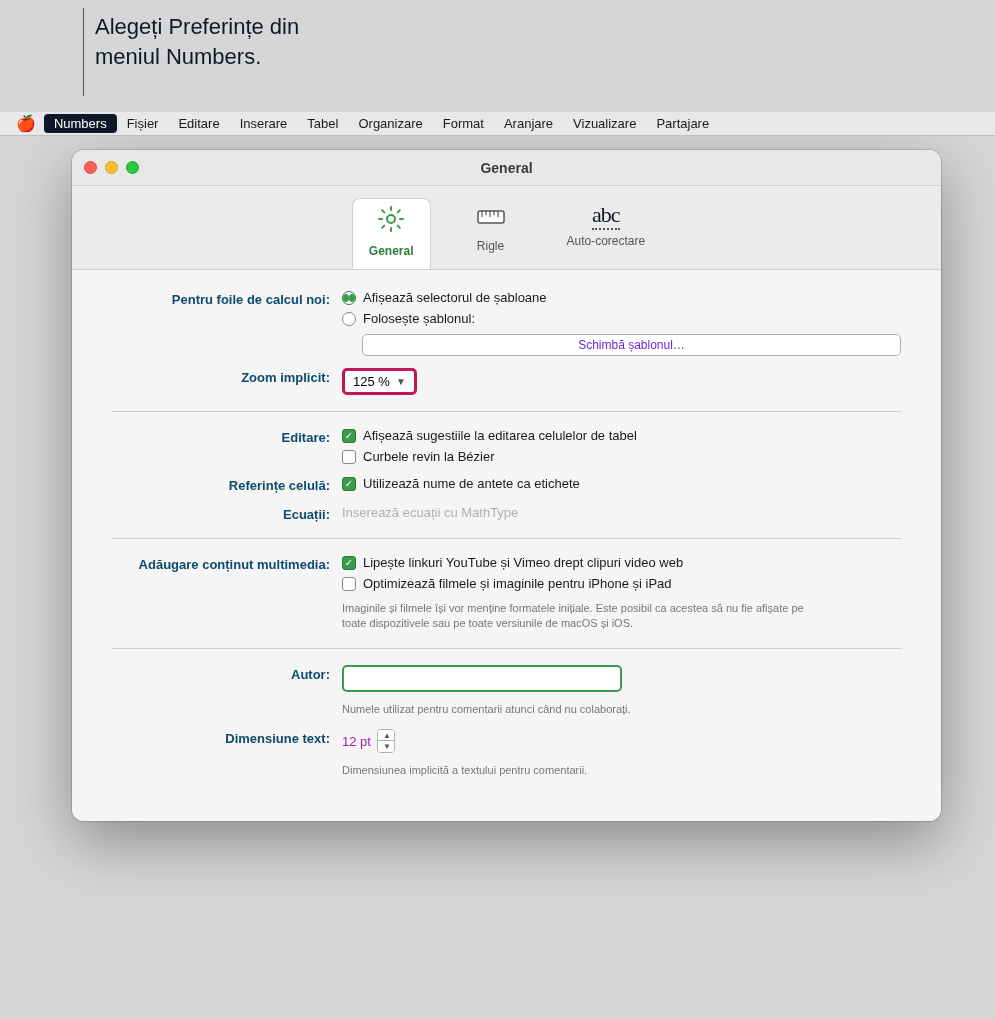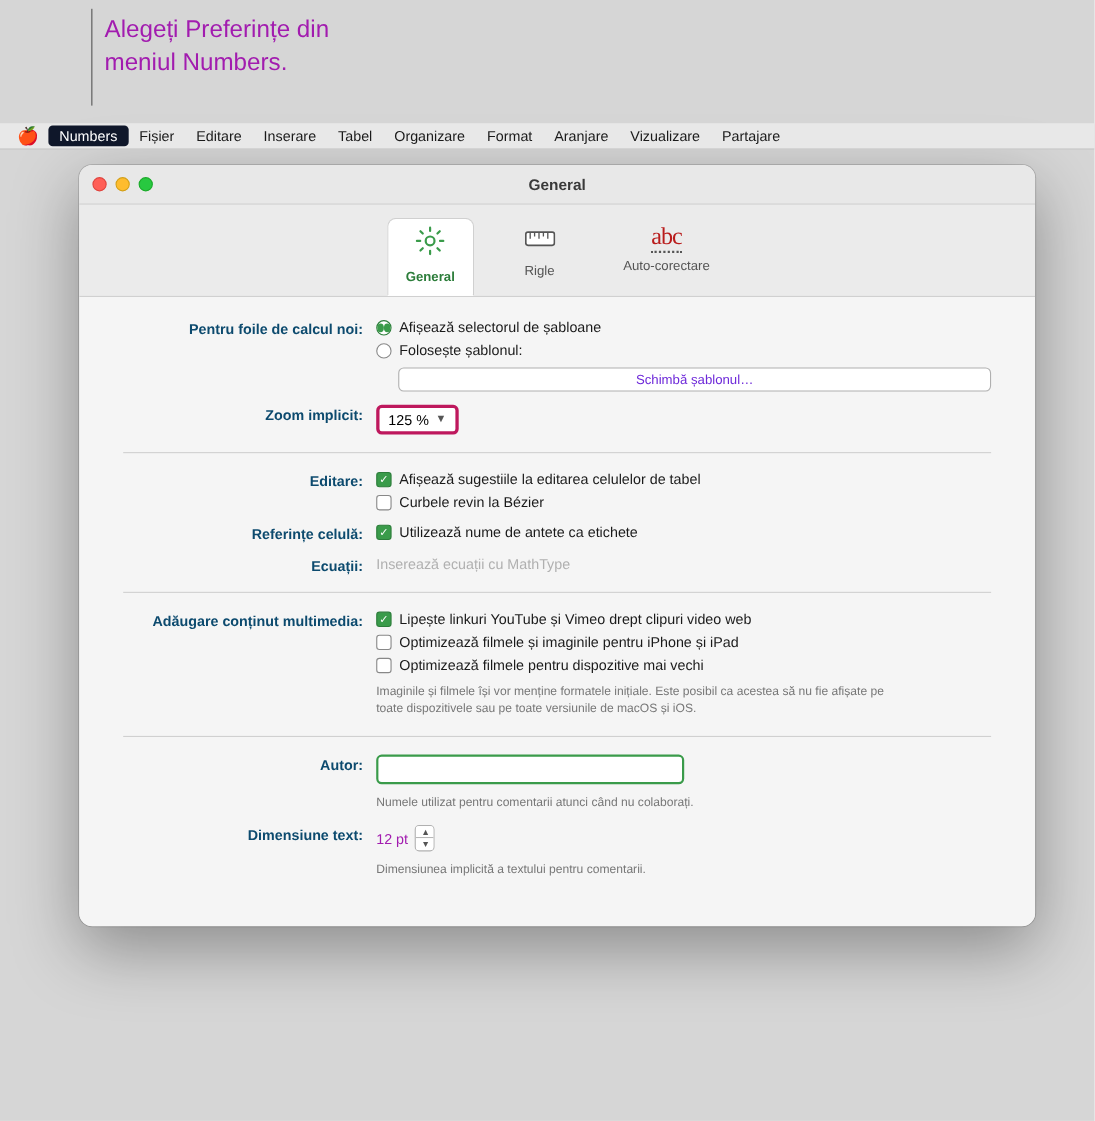--- a/index.html
+++ b/index.html
@@ -12,21 +12,21 @@
       position: relative;
       overflow: hidden;
     }
 
     
     .annotation {
       position: absolute;
       top: 12px;
       left: 95px;
       font-size: 22px;
-      color: #a21caf;
+      color: #0f172a;
       line-height: 1.35;
       z-index: 10;
     }
 
     .annotation-line {
       position: absolute;
       top: 8px;
       left: 83px;
       width: 1px;
       height: 88px;
@@ -409,21 +409,21 @@
           <line x1="5" y1="5" x2="5" y2="11" stroke="#555" stroke-width="1.2"></line>
           <line x1="9" y1="5" x2="9" y2="9" stroke="#555" stroke-width="1.2"></line>
           <line x1="13" y1="5" x2="13" y2="11" stroke="#555" stroke-width="1.2"></line>
           <line x1="17" y1="5" x2="17" y2="9" stroke="#555" stroke-width="1.2"></line>
           <line x1="21" y1="5" x2="21" y2="11" stroke="#555" stroke-width="1.2"></line>
         </svg>
       </span>
       <span>Rigle</span>
     </button>
     <button class="toolbar-tab">
-      <span class="tab-icon" style="font-family: serif; font-size: 22px; color: #b91c1c; letter-spacing: -1px; border-bottom: 2px dotted #555; padding-bottom: 2px; display: inline-block; line-height: 1;">abc</span>
+      <span class="tab-icon" style="font-family: serif; font-size: 22px; color: #0f172a; letter-spacing: -1px; border-bottom: 2px dotted #555; padding-bottom: 2px; display: inline-block; line-height: 1;">abc</span>
       <span>Auto-corectare</span>
     </button>
   </div>
 
   <div class="content">
 
     <div class="form-section">
       <div class="form-row">
         <span class="form-label">Pentru foile de calcul noi:</span>
         <div class="form-controls">
@@ -501,24 +501,20 @@
       <div class="form-row">
         <span class="form-label">Adăugare conținut multimedia:</span>
         <div class="form-controls">
           <label class="checkbox-option">
             <div class="checkbox-input checked">✓</div>
             <span>Lipește linkuri YouTube și Vimeo drept clipuri video web</span>
           </label>
           <label class="checkbox-option">
             <div class="checkbox-input"></div>
             <span>Optimizează filmele și imaginile pentru iPhone și iPad</span>
-          </label>
-          <label class="checkbox-option">
-            <div class="checkbox-input"></div>
-            <span>Optimizează filmele pentru dispozitive mai vechi</span>
           </label>
           <div class="info-text">Imaginile și filmele își vor menține formatele inițiale. Este posibil ca acestea să nu fie afișate pe toate dispozitivele sau pe toate versiunile de macOS și iOS.</div>
         </div>
       </div>
     </div>
 
     <hr class="divider">
 
     <div class="form-section">
       <div class="form-row">

